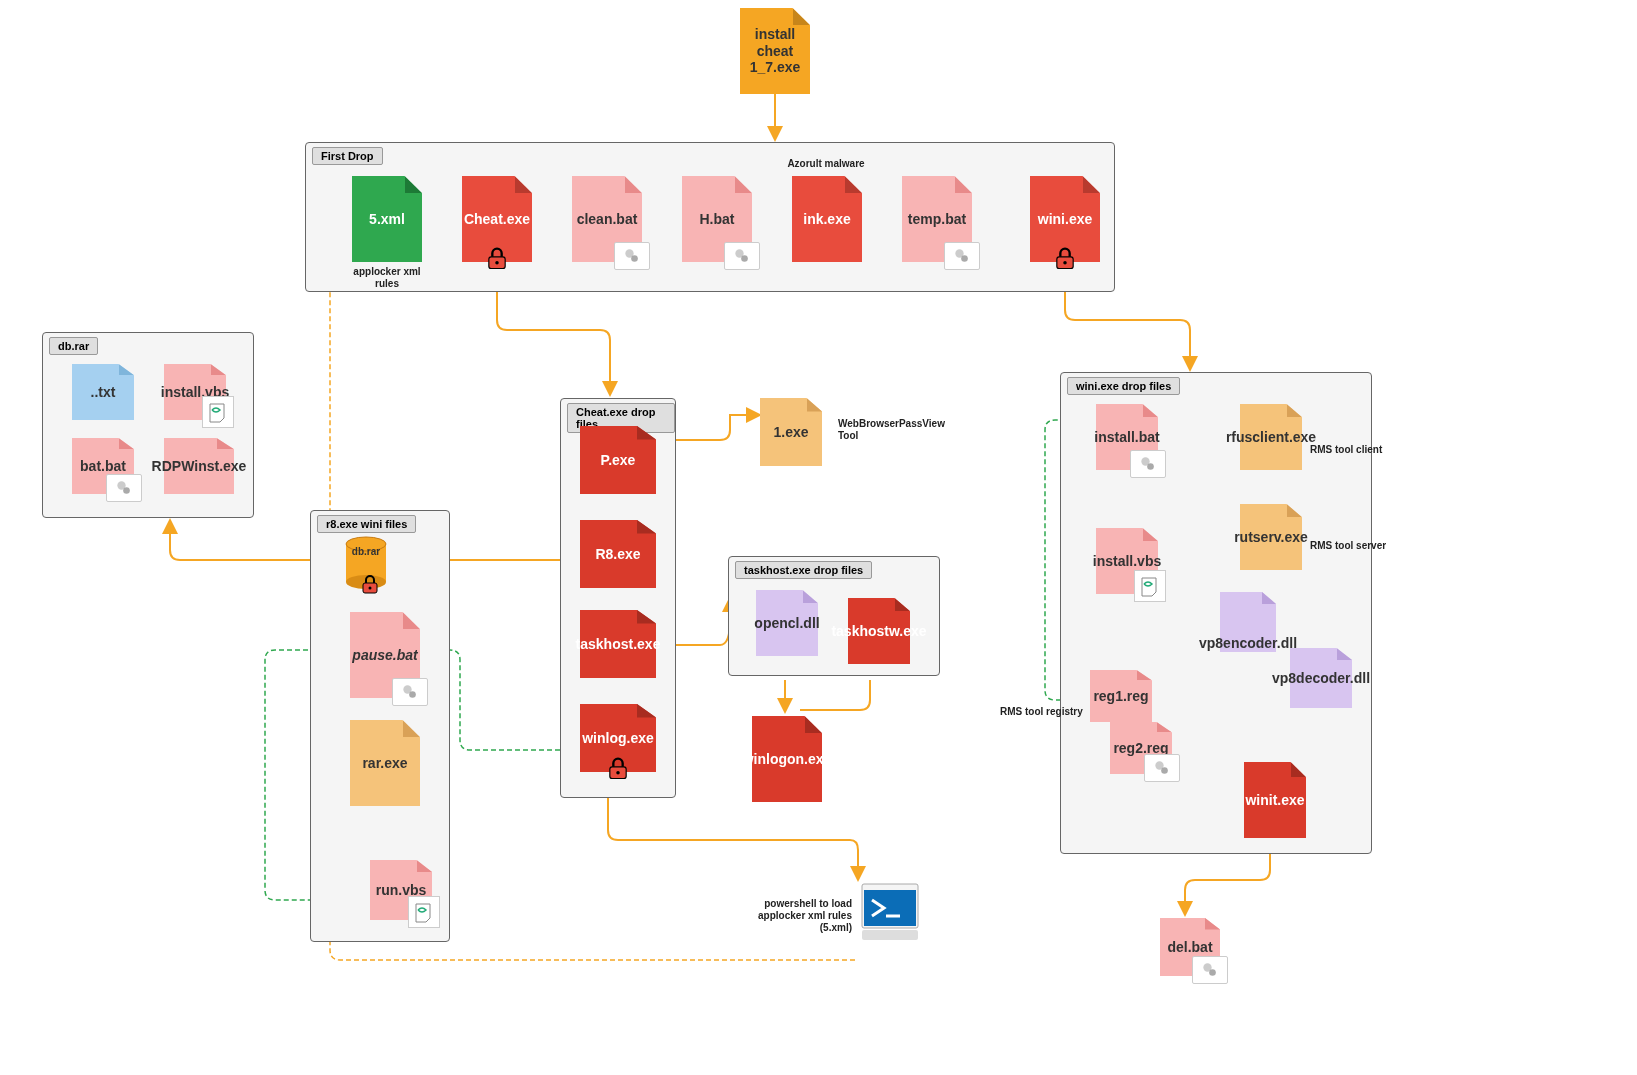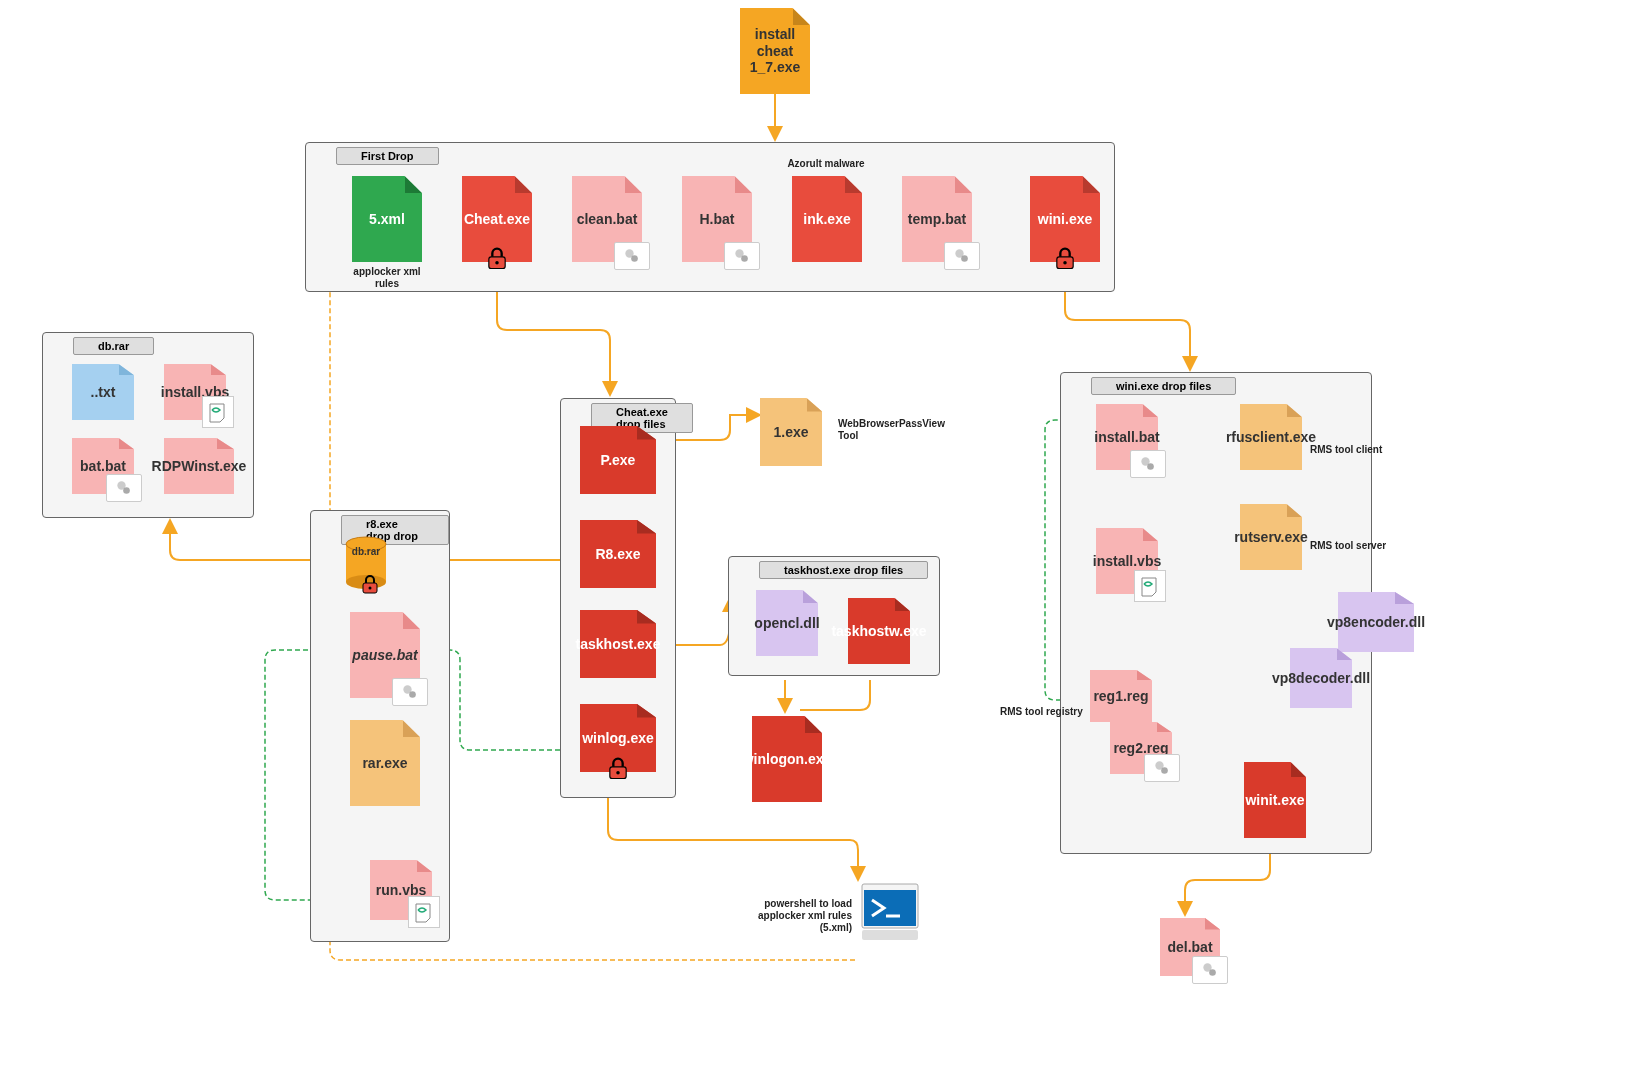--- a/index.html
+++ b/index.html
@@ -18,25 +18,24 @@
   background: #f5f5f5;
   border: 1px solid #666;
   border-radius: 4px;
 }
 .container-title {
   position: absolute;
   top: 4px;
   left: 6px;
   background: #dfdfdf;
   border: 1px solid #999;
-  padding: 2px 24px;
+  padding: 2px 8px;
   font-size: 11px;
   font-weight: bold;
   border-radius: 2px;
-  margin-left: 24px;
 }
 .file-icon {
   position: absolute;
   width: 70px;
   height: 86px;
   display: flex;
   align-items: center;
   justify-content: center;
   text-align: center;
   font-size: 14px;
@@ -286,21 +285,21 @@
         <circle cx="9" cy="9" r="5" fill="#ccc"></circle>
         <circle cx="15" cy="15" r="4" fill="#aaa"></circle>
       </svg>
     </div>
 </div>
 <div class="file-icon file-pink z1" style="left:164px; top:438px; width:70px; height:56px;">
     <span class="label">RDPWinst.exe</span>
   </div>
 
 <div class="container-box z1" style="left:310px; top:510px; width:140px; height:432px;">
-  <div class="container-title">r8.exe drop drop</div>
+  <div class="container-title">r8.exe wini files</div>
 </div>
 <div class="db-icon z1" style="left:342px; top:536px;">
   <svg viewBox="0 0 48 56">
       <ellipse cx="24" cy="8" rx="20" ry="7" fill="#f5a623"></ellipse>
       <rect x="4" y="8" width="40" height="38" fill="#f5a623"></rect>
       <ellipse cx="24" cy="46" rx="20" ry="7" fill="#d98c15"></ellipse>
       <ellipse cx="24" cy="8" rx="20" ry="7" fill="none" stroke="#c77a10"></ellipse>
     </svg>
 </div>
 <div class="node-label z1" style="left:334px; top:546px; width:64px; color:#333;">db.rar</div>
@@ -407,21 +406,21 @@
     </div>
 </div>
 <div class="file-icon file-lightorange z1" style="left:1240px; top:504px; width:62px; height:66px;">
     <span class="label">rutserv.exe</span>
   </div>
 <div class="node-label z1" style="left:1310px; top:540px; width:90px; text-align:left;">RMS tool server</div>
 <div class="file-icon file-pink z1" style="left:1090px; top:670px; width:62px; height:52px;">
     <span class="label">reg1.reg</span>
   </div>
 <div class="node-label z1" style="left:1000px; top:706px; width:90px; text-align:left;">RMS tool registry</div>
-<div class="file-icon file-purple z1" style="left:1338px; top:592px; width:76px; height:60px;">
+<div class="file-icon file-purple z1" style="left:1220px; top:592px; width:56px; height:60px;align-items:flex-end;">
     <span class="label">vp8encoder.dll</span>
   </div>
 <div class="file-icon file-pink z1" style="left:1110px; top:722px; width:62px; height:52px;">
     <span class="label">reg2.reg</span>
   <div class="gear-badge">
       <svg viewBox="0 0 24 24">
         <circle cx="9" cy="9" r="5" fill="#ccc"></circle>
         <circle cx="15" cy="15" r="4" fill="#aaa"></circle>
       </svg>
     </div>

